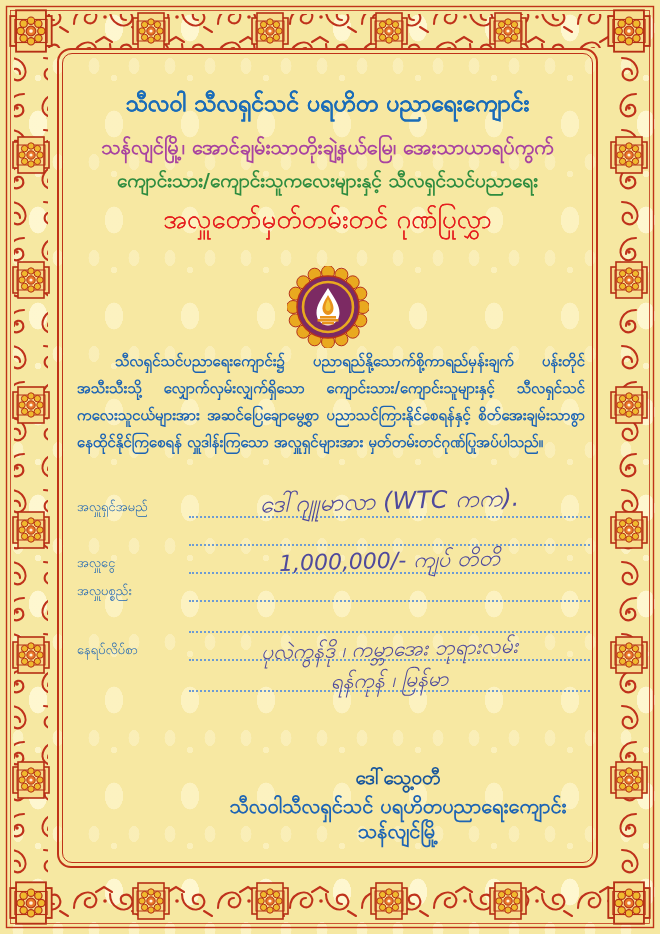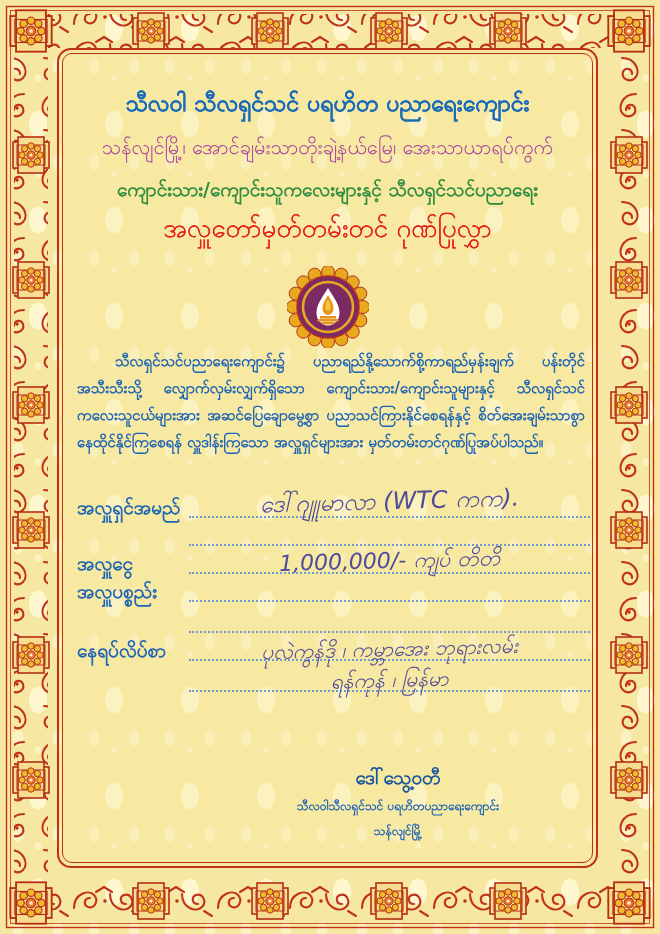--- a/index.html
+++ b/index.html
@@ -19,44 +19,44 @@
   .content{
     position:absolute;left:57px;top:48px;width:541px;height:820px;
     border:2px solid #c03218;border-radius:14px;
     background-color:rgba(249,233,163,.35);
   }
   .content::before{
     content:"";position:absolute;inset:3px;border:1.5px solid #c03218;border-radius:10px;pointer-events:none;
   }
   .titles{position:absolute;top:38px;left:0;width:100%;text-align:center;}
   .t1{font-size:23px;font-weight:bold;color:#1a6cb8;line-height:30px;text-shadow:0 0 .5px #1a6cb8;}
-  .t2{font-size:20px;font-weight:normal;color:#a843a0;line-height:30px;margin-top:14px;}
-  .t3{font-size:19px;font-weight:bold;color:#2e8c3f;line-height:28px;margin-top:13px;}
+  .t2{font-size:20px;font-weight:bold;color:#a843a0;line-height:30px;margin-top:14px;}
+  .t3{font-size:19px;font-weight:bold;color:#2e8c3f;line-height:28px;margin-top:4px;}
   .t4{font-size:26px;font-weight:normal;color:#e51f1f;line-height:34px;margin-top:8px;text-shadow:0 0 .6px #e51f1f;}
   .emblem{position:absolute;top:216px;left:50%;transform:translateX(-50%);width:82px;height:82px;}
   .para{
     position:absolute;top:298px;left:18px;width:508px;
     font-size:15px;line-height:27px;color:#1d64b4;font-weight:bold;
     text-align:justify;text-indent:38px;margin:0;
   }
   .fields{position:absolute;top:440px;left:18px;width:513px;}
   .frow{display:flex;align-items:flex-end;height:28px;}
   .frow.sp{height:31px;}
-  .flabel{width:112px;font-size:19px;font-weight:bold;color:#1d64b4;line-height:22px;white-space:nowrap;}
+  .flabel{width:112px;font-size:13px;font-weight:normal;color:#1d64b4;line-height:22px;white-space:nowrap;}
   .fline{flex:1;height:100%;border-bottom:2px dotted #6d9bd3;position:relative;}
   .hand{
     position:absolute;left:0;right:0;bottom:-7px;text-align:center;
     font-style:italic;color:#4f4a9c;transform:rotate(-1.5deg);
     font-size:22px;white-space:nowrap;
   }
   .hand.big{font-size:24px;bottom:-5px;}
   .hand.addr{font-size:21px;}
   .signature{position:absolute;top:714px;right:28px;width:340px;text-align:center;color:#1d64b4;}
   .sig-name{font-size:19px;font-weight:bold;color:#17559c;line-height:26px;margin-bottom:4px;}
-  .sig-line{font-size:12px;font-weight:bold;line-height:25px;}
+  .sig-line{font-size:20px;font-weight:bold;line-height:25px;}
 </style>
 </head>
 <body>
 
 <div class="certificate">
 
   <svg class="frame" width="660" height="934" viewBox="0 0 660 934">
     <defs>
       <pattern id="vineH" width="72" height="34" patternUnits="userSpaceOnUse">
         <g fill="none" stroke="#bf321b" stroke-width="2.1" stroke-linecap="round">

